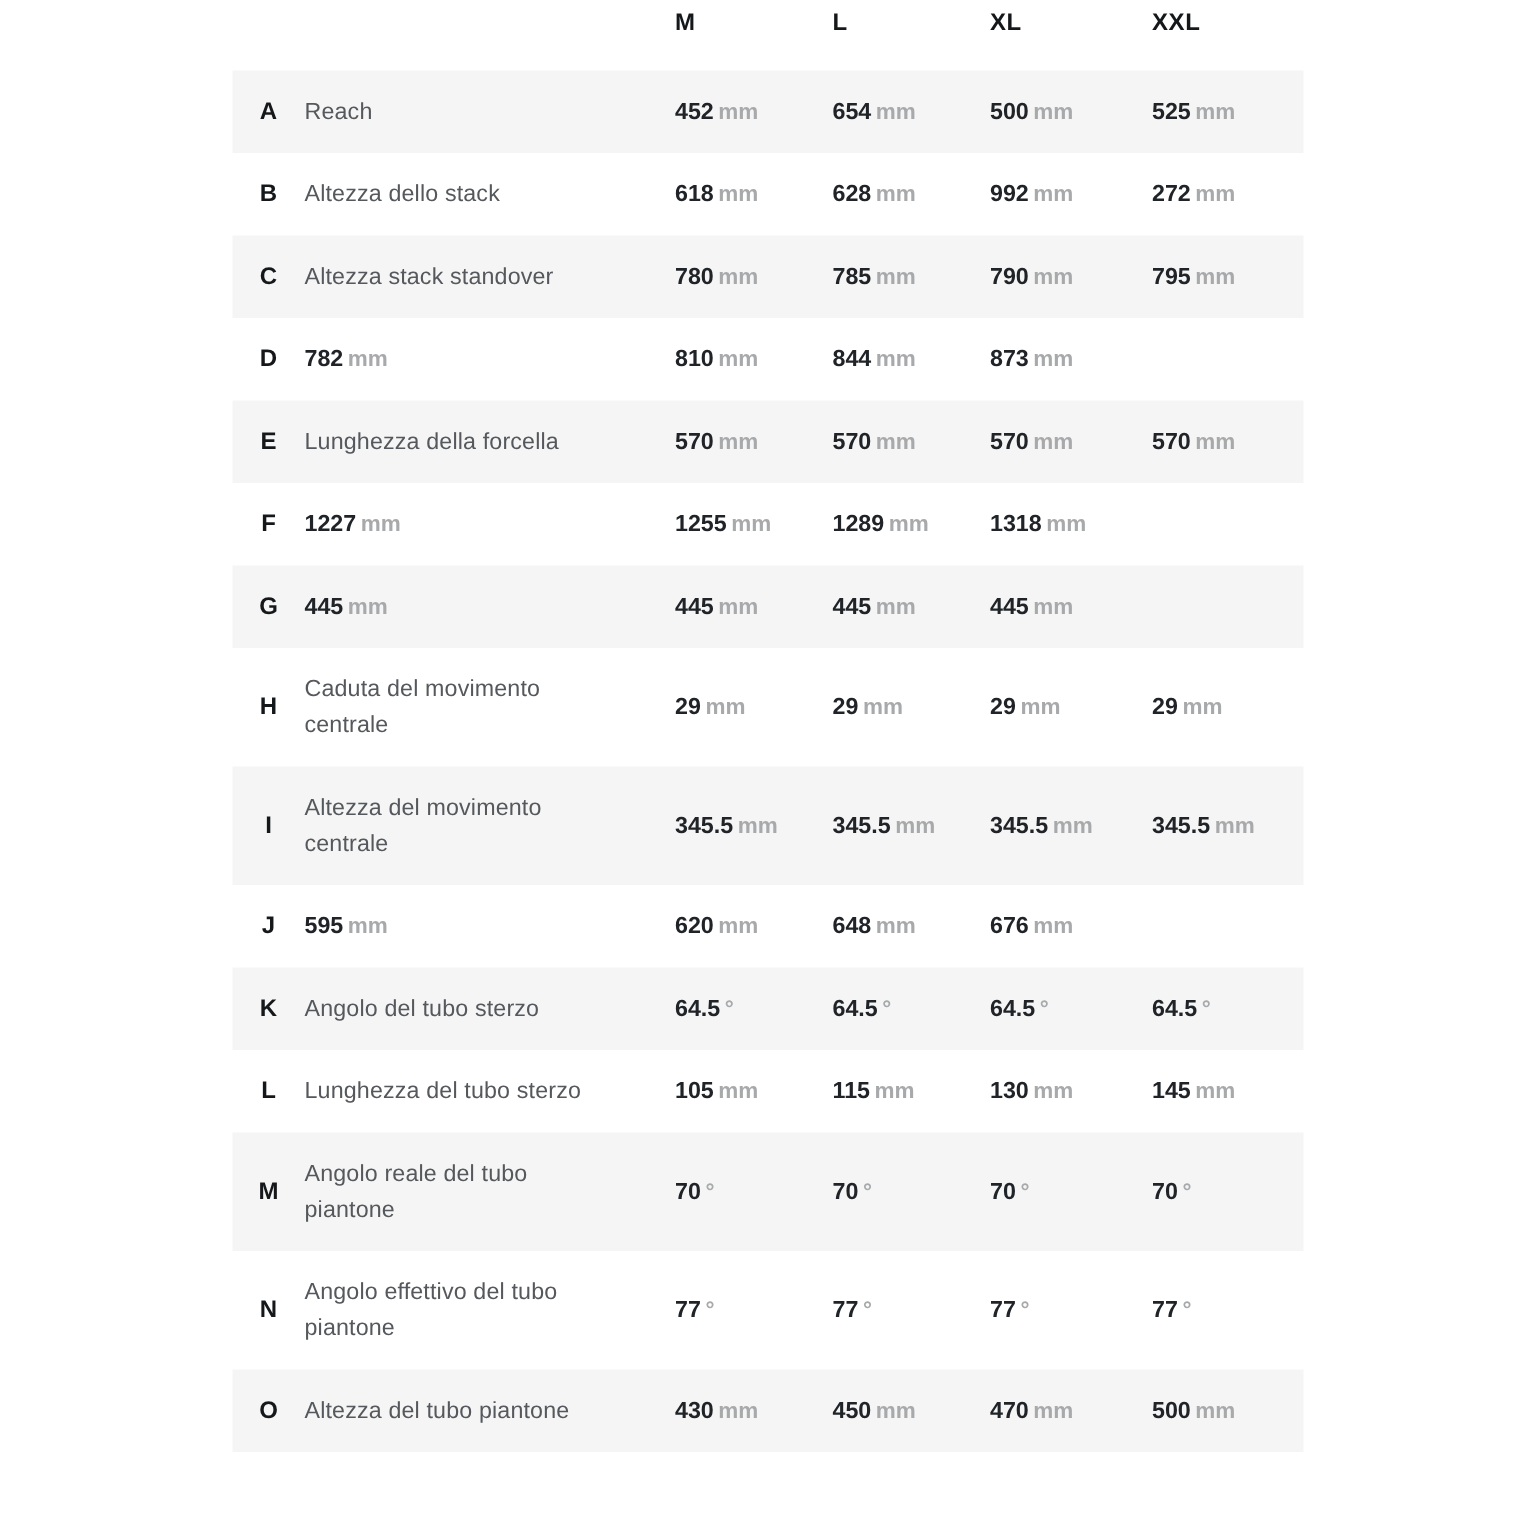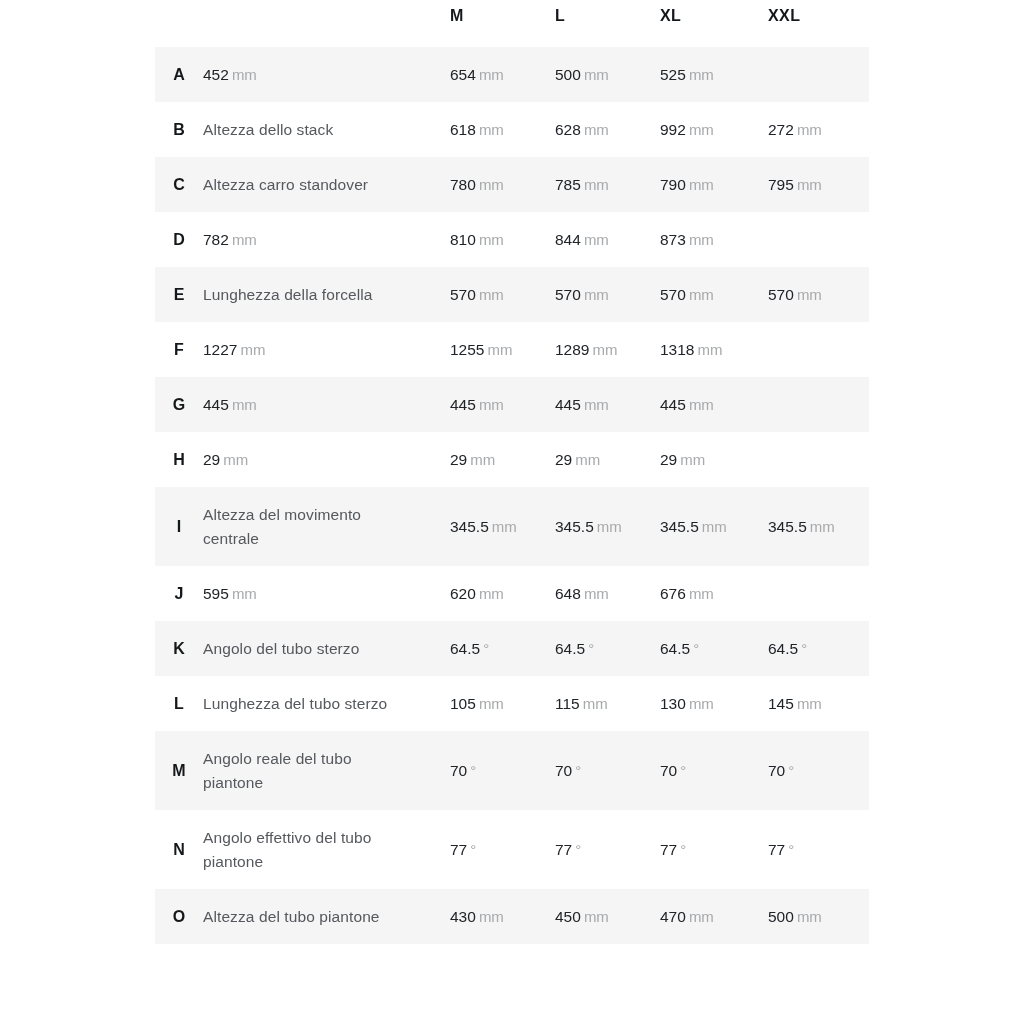--- a/index.html
+++ b/index.html
@@ -48,21 +48,21 @@
     color: #15181b;
     line-height: 24px;
   }
   .cell.label {
     font-size: 15.5px;
     color: #55585c;
     line-height: 24px;
     max-width: 200px;
     letter-spacing: 0.1px;
   }
-  .cell.value { white-space: nowrap; }
+  .cell.value { white-space: nowrap; font-weight: bold; }
   .cell.value .num {
     font-size: 15.5px;
     color: #202428;
     line-height: 24px;
   }
   .cell.value .unit {
     font-size: 15px;
     color: #a7a9ab;
     margin-left: 3px;
   }
@@ -77,38 +77,39 @@
     <div class="header-cell"></div>
     <div class="header-cell">M</div>
     <div class="header-cell">L</div>
     <div class="header-cell">XL</div>
     <div class="header-cell">XXL</div>
   </div>
 
   <div class="rows">
   <div class="grid-row row">
     <div class="cell letter">A</div>
+    <div class="cell label">Reach</div>
     <div class="cell value"><span class="num">452</span><span class="unit">mm</span></div>
     <div class="cell value"><span class="num">654</span><span class="unit">mm</span></div>
     <div class="cell value"><span class="num">500</span><span class="unit">mm</span></div>
     <div class="cell value"><span class="num">525</span><span class="unit">mm</span></div>
   </div>
 
   <div class="grid-row row">
     <div class="cell letter">B</div>
     <div class="cell label">Altezza dello stack</div>
     <div class="cell value"><span class="num">618</span><span class="unit">mm</span></div>
     <div class="cell value"><span class="num">628</span><span class="unit">mm</span></div>
     <div class="cell value"><span class="num">992</span><span class="unit">mm</span></div>
     <div class="cell value"><span class="num">272</span><span class="unit">mm</span></div>
   </div>
 
   <div class="grid-row row">
     <div class="cell letter">C</div>
-    <div class="cell label">Altezza carro standover</div>
+    <div class="cell label">Altezza stack standover</div>
     <div class="cell value"><span class="num">780</span><span class="unit">mm</span></div>
     <div class="cell value"><span class="num">785</span><span class="unit">mm</span></div>
     <div class="cell value"><span class="num">790</span><span class="unit">mm</span></div>
     <div class="cell value"><span class="num">795</span><span class="unit">mm</span></div>
   </div>
 
   <div class="grid-row row">
     <div class="cell letter">D</div>
     <div class="cell value"><span class="num">782</span><span class="unit">mm</span></div>
     <div class="cell value"><span class="num">810</span><span class="unit">mm</span></div>
@@ -136,20 +137,21 @@
   <div class="grid-row row">
     <div class="cell letter">G</div>
     <div class="cell value"><span class="num">445</span><span class="unit">mm</span></div>
     <div class="cell value"><span class="num">445</span><span class="unit">mm</span></div>
     <div class="cell value"><span class="num">445</span><span class="unit">mm</span></div>
     <div class="cell value"><span class="num">445</span><span class="unit">mm</span></div>
   </div>
 
   <div class="grid-row row">
     <div class="cell letter">H</div>
+    <div class="cell label">Caduta del movimento centrale</div>
     <div class="cell value"><span class="num">29</span><span class="unit">mm</span></div>
     <div class="cell value"><span class="num">29</span><span class="unit">mm</span></div>
     <div class="cell value"><span class="num">29</span><span class="unit">mm</span></div>
     <div class="cell value"><span class="num">29</span><span class="unit">mm</span></div>
   </div>
 
   <div class="grid-row row">
     <div class="cell letter">I</div>
     <div class="cell label">Altezza del movimento centrale</div>
     <div class="cell value"><span class="num">345.5</span><span class="unit">mm</span></div>

